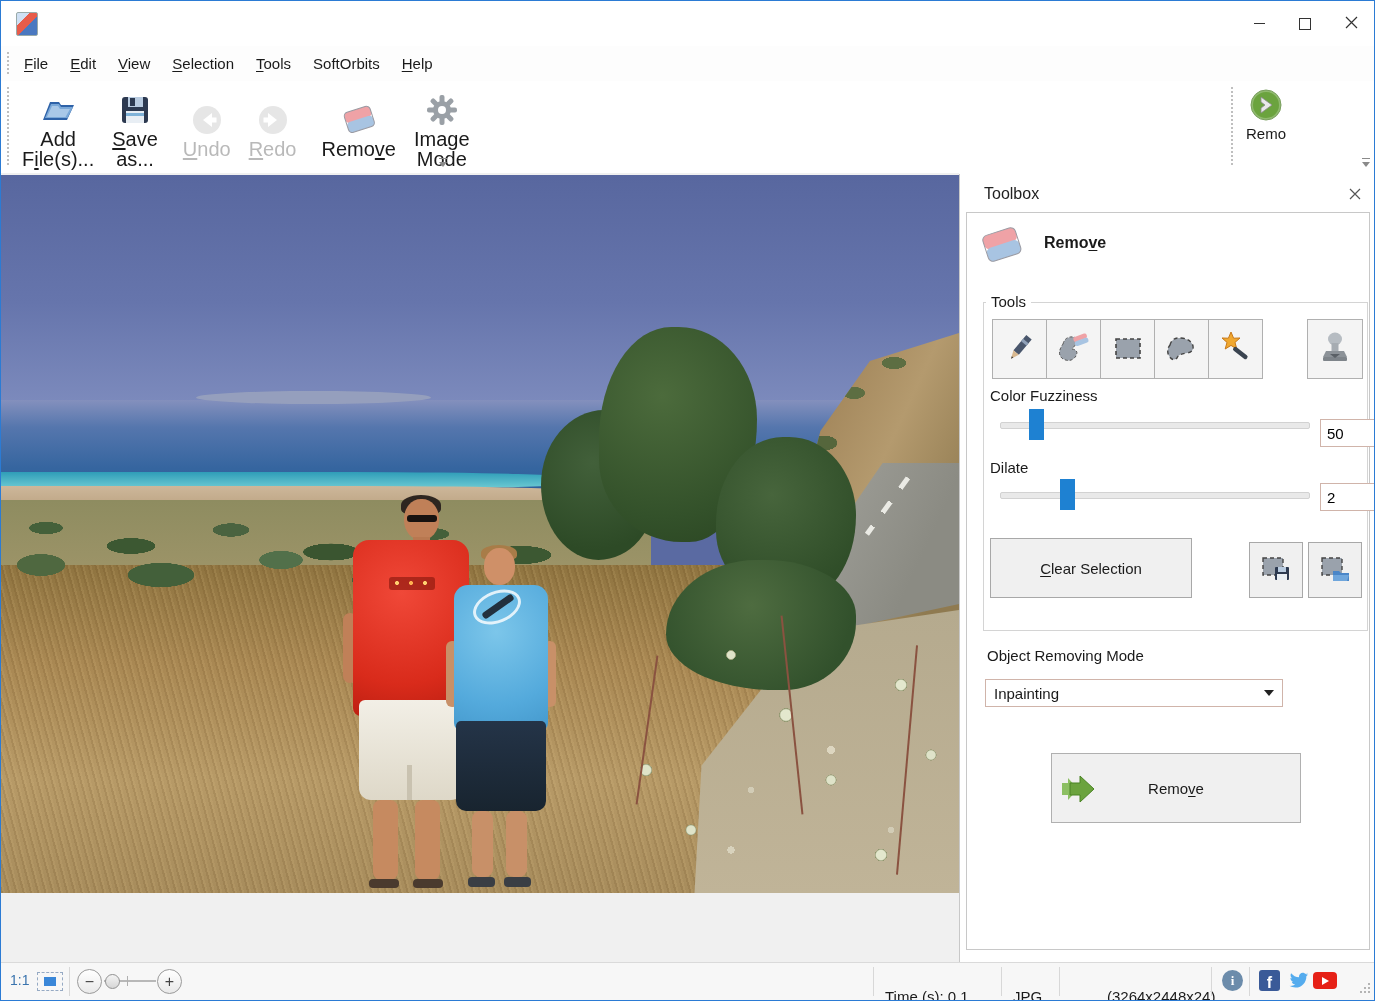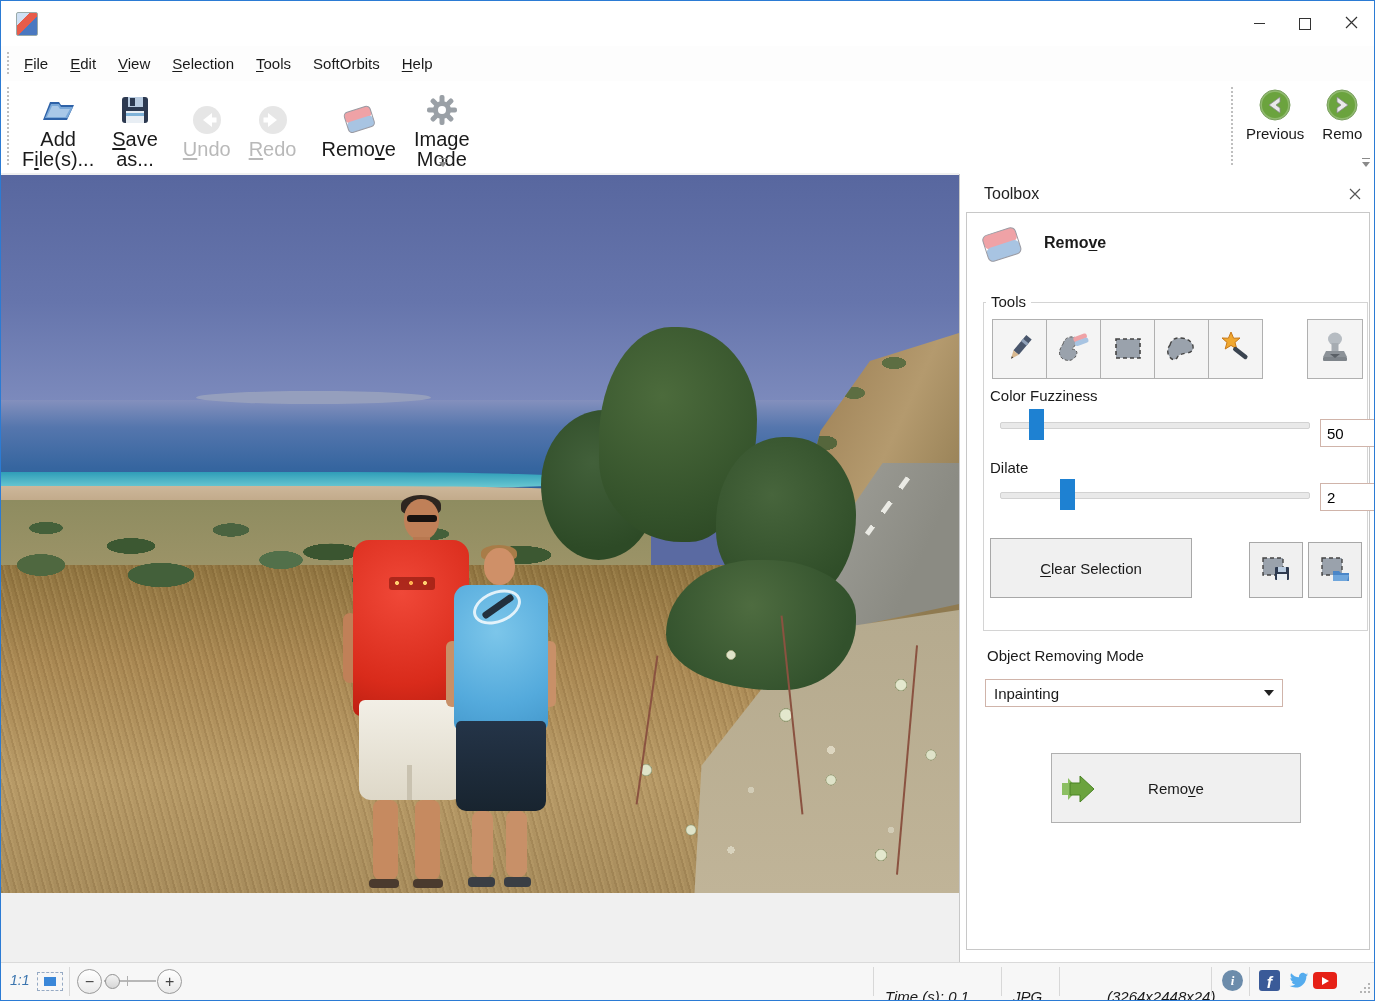--- a/index.html
+++ b/index.html
@@ -158,21 +158,21 @@
     font-family:"Liberation Sans",sans-serif;text-align:left;padding:0 6px;}
   .btn{background:#f0f0f0;border:1px solid #a8a8a8;display:flex;align-items:center;justify-content:center;box-sizing:border-box;font-size:15px;}
   .clearsel{position:absolute;left:30px;top:364px;width:202px;height:60px;}
   .selbtn{position:absolute;top:368px;width:54px;height:56px;}
   .combo{position:absolute;left:25px;top:505px;width:298px;height:28px;border:1px solid #d0b4aa;display:flex;align-items:center;padding:0 8px;box-sizing:border-box;gap:16px;}
   .caret{margin-left:auto;border-left:5px solid transparent;border-right:5px solid transparent;border-top:6px solid #222;}
   .removebtn{position:absolute;left:91px;top:579px;width:250px;height:70px;border:1px solid #b0b0b0;}
   .removebtn .ic{position:absolute;left:8px;top:18px;}
   .ormlabel{position:absolute;left:27px;top:473px;}
   
-  .statusbar{position:absolute;left:0;right:0;bottom:0;height:37px;background:#f7f7f7;border-top:1px solid #dadada;font-size:15px;font-style:italic;}
+  .statusbar{position:absolute;left:0;right:0;bottom:0;height:37px;background:#f7f7f7;border-top:1px solid #dadada;font-size:15px;}
   .statusbar .vsep{position:absolute;top:4px;bottom:4px;width:1px;background:#d8d8d8;}
   .ratio{position:absolute;left:9px;top:9px;color:#3a74ae;font-size:14px;}
   .fit{position:absolute;left:36px;top:9px;width:24px;height:17px;border:1px dashed #96aac4;display:flex;align-items:center;justify-content:center;}
   .fit i{width:12px;height:9px;background:#3a87d8;}
   .zoomc{position:absolute;top:6px;width:23px;height:23px;border:1px solid #9a9a9a;border-radius:50%;
     background:linear-gradient(#fff,#e9e9e9);display:flex;align-items:center;justify-content:center;font-size:16px;color:#444;line-height:1;}
   .minitrack{position:absolute;left:103px;top:17px;width:52px;height:2px;background:#b8b8b8;}
   .minitick{position:absolute;left:126px;top:13px;width:1px;height:10px;background:#b0b0b0;}
   .minithumb{position:absolute;left:104px;top:11px;width:13px;height:13px;border-radius:50%;
     border:1px solid #919191;background:linear-gradient(#f4f4f4,#d6d6d6);}
@@ -286,30 +286,20 @@
           <circle cx="17" cy="17" r="4" fill="#fff"></circle>
         </svg>
     </span>
     <div><span>Image</span><br><span>Mode</span></div>
   </div>
 </div>
 <span class="ovf" style="left:437px;top:157px;"></span>
 
 <div class="navbar">
   <span class="grip"></span>
-  <div class="tbtn">
-    <span class="ic">
-      <svg width="34" height="34" viewBox="0 0 34 34">
-          <circle cx="17" cy="17" r="15" fill="#6ba33e" stroke="#4e7f2a"></circle>
-          <circle cx="17" cy="17" r="15" fill="none" stroke="rgba(255,255,255,.25)" stroke-width="4"></circle>
-          <path d="M22 9 l-11 8 l11 8 v-5 l-4 -3 l4 -3 z" fill="#e9e9e9" stroke="#8a8a8a" stroke-width=".8"></path>
-        </svg>
-    </span>
-    <div><span>Previous</span></div>
-  </div>
   <div class="tbtn">
     <span class="ic">
       <svg width="34" height="34" viewBox="0 0 34 34">
           <circle cx="17" cy="17" r="15" fill="#6ba33e" stroke="#4e7f2a"></circle>
           <circle cx="17" cy="17" r="15" fill="none" stroke="rgba(255,255,255,.25)" stroke-width="4"></circle>
           <path d="M12 9 l11 8 l-11 8 v-5 l4 -3 l-4 -3 z" fill="#e9e9e9" stroke="#8a8a8a" stroke-width=".8"></path>
         </svg>
     </span>
     <div><span>Remo</span></div>
   </div>

